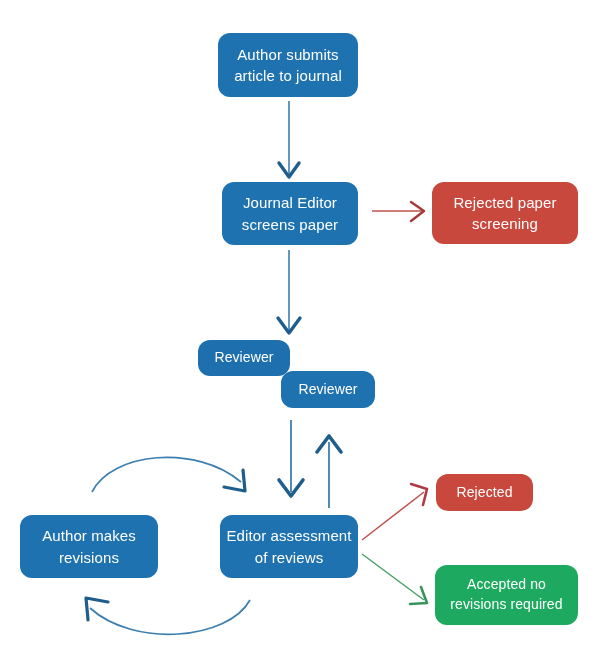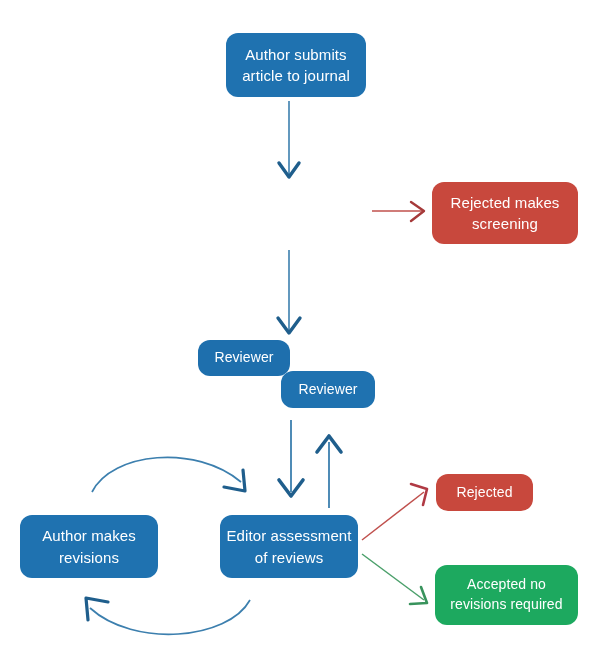--- a/index.html
+++ b/index.html
@@ -41,21 +41,21 @@
   .node .lbl {
     display: block;
     white-space: pre-line;
   }
   .n-blue  { background: #1F72B0; }
   .n-blue2 { background: #1E6FAD; }
   .n-red   { background: #C8483D; }
   .n-green { background: #1DA95F; }
 
   
-  #node-author-submits   { left: 226px; top: 33px;  width: 140px; height: 64px;  font-size: 15px; }
+  #node-author-submits   { left: 218px; top: 33px;  width: 140px; height: 64px;  font-size: 15px; }
   #node-journal-editor   { left: 222px; top: 182px; width: 136px; height: 63px;  font-size: 15px; }
   #node-rejected-screen  { left: 432px; top: 182px; width: 146px; height: 62px;  font-size: 15px; }
   #node-reviewer-1       { left: 198px; top: 340px; width: 92px;  height: 36px;  font-size: 14px; z-index: 6; }
   #node-reviewer-2       { left: 281px; top: 371px; width: 94px;  height: 37px;  font-size: 14px; z-index: 7; }
   #node-author-revisions { left: 12px;  top: 515px; width: 138px; height: 63px;  font-size: 15px; margin-left: 8px; }
   #node-editor-assess    { left: 220px; top: 515px; width: 138px; height: 63px;  font-size: 15px; }
   #node-rejected         { left: 436px; top: 474px; width: 97px;  height: 37px;  font-size: 14px; }
   #node-accepted         { left: 435px; top: 565px; width: 143px; height: 60px;  font-size: 14px; text-align: center; }
 </style>
 </head>
@@ -109,23 +109,27 @@
       <line x1="362" y1="554" x2="424" y2="600" stroke="#4BA06B" stroke-width="1.5"></line>
       <polyline points="410,604 427,603 421,587" fill="none" stroke="#38935C" stroke-width="2.6" stroke-linecap="round" stroke-linejoin="round"></polyline>
     </g>
   </svg>
 
   <div class="node n-blue" id="node-author-submits">
     <span class="lbl">Author submits
 article to journal</span>
   </div>
 
+  <div class="node n-blue" id="node-journal-editor">
+    <span class="lbl">Journal Editor
+screens paper</span>
+  </div>
 
   <div class="node n-red" id="node-rejected-screen">
-    <span class="lbl">Rejected makes
+    <span class="lbl">Rejected paper
 screening</span>
   </div>
 
   <div class="node n-blue2" id="node-reviewer-1">
     <span class="lbl">Reviewer</span>
   </div>
 
   <div class="node n-blue" id="node-reviewer-2">
     <span class="lbl">Reviewer</span>
   </div>

